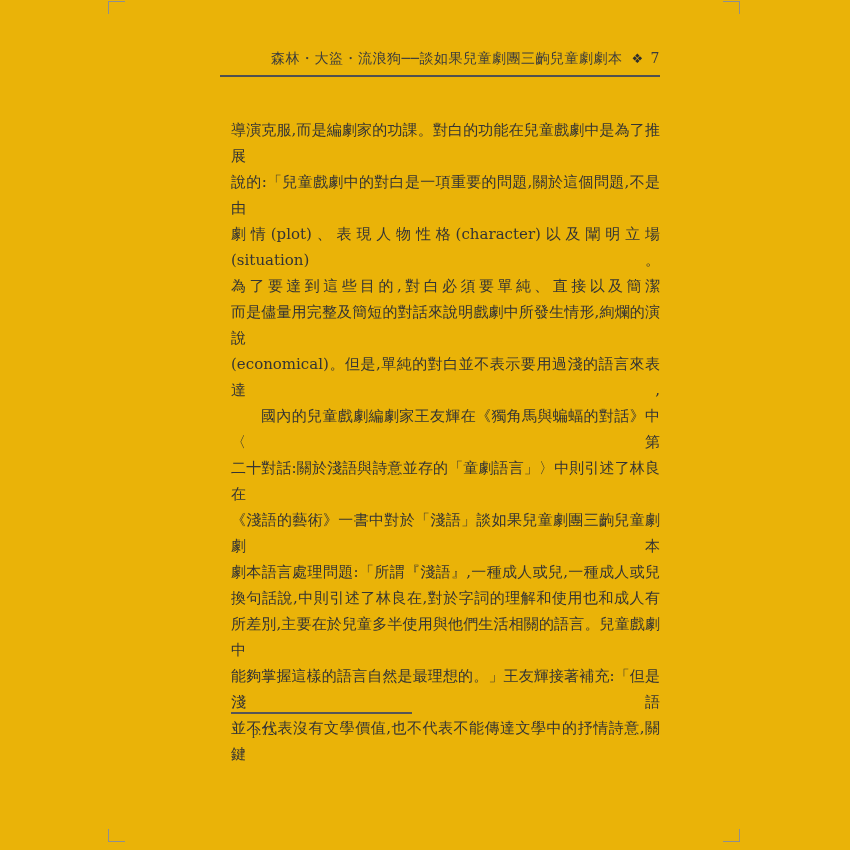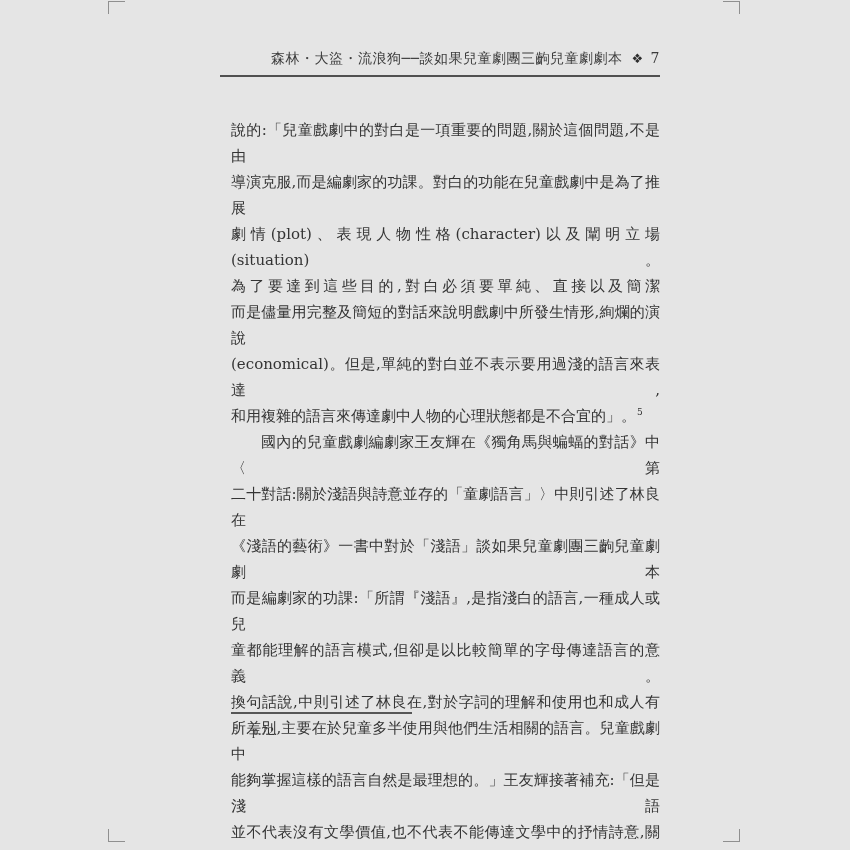--- a/index.html
+++ b/index.html
@@ -1,19 +1,19 @@
 <!DOCTYPE html>
 <html><head>
 <meta charset="utf-8">
 <style>
   * { margin: 0; padding: 0; box-sizing: border-box; }
   html, body { width: 850px; height: 850px; background: #ffffff; overflow: hidden; }
   body { font-family: "DejaVu Serif", serif; }
 
-  .page { position: absolute; left: 0; top: 0; width: 850px; height: 850px; background: #e5e5e5; }
+  .page { position: absolute; left: 0; top: 0; width: 850px; height: 850px; background: #eab308; }
 
   
   .crop { position: absolute; width: 17px; height: 13px; }
   .crop.tl { left: 108px; top: 1px;  border-left: 1.5px solid #8f8f8f;  border-top: 1.5px solid #8f8f8f; }
   .crop.tr { left: 723px; top: 1px;  border-right: 1.5px solid #8f8f8f; border-top: 1.5px solid #8f8f8f; }
   .crop.bl { left: 108px; top: 829px; border-left: 1.5px solid #8f8f8f;  border-bottom: 1.5px solid #8f8f8f; }
   .crop.br { left: 723px; top: 829px; border-right: 1.5px solid #8f8f8f; border-bottom: 1.5px solid #8f8f8f; }
 
   
   .running-header {
@@ -53,32 +53,30 @@
   <div class="crop tr"></div>
   <div class="crop bl"></div>
   <div class="crop br"></div>
 
   <div class="running-header">
     <span>森林・大盜・流浪狗──談如果兒童劇團三齣兒童劇劇本</span><span class="ornament">❖</span><span class="pagenum">7</span>
   </div>
   <div class="header-rule"></div>
 
   <div class="body-text">
+      <div class="line">導演克服,而是編劇家的功課。對白的功能在兒童戲劇中是為了推展</div>
       <div class="line">說的:「兒童戲劇中的對白是一項重要的問題,關於這個問題,不是由</div>
-      <div class="line">導演克服,而是編劇家的功課。對白的功能在兒童戲劇中是為了推展</div>
       <div class="line">劇情(plot)、表現人物性格(character)以及闡明立場(situation)。</div>
       <div class="line">為了要達到這些目的,對白必須要單純、直接以及簡潔</div>
       <div class="line">而是儘量用完整及簡短的對話來說明戲劇中所發生情形,絢爛的演說</div>
       <div class="line">(economical)。但是,單純的對白並不表示要用過淺的語言來表達,</div>
-      <div class="line last">和用複雜的語言來傳達劇中人物的心理狀態都是不合宜的」。<sup class="fn-ref">5</sup></div>
       <div class="line indent">國內的兒童戲劇編劇家王友輝在《獨角馬與蝙蝠的對話》中〈第</div>
       <div class="line">二十對話:關於淺語與詩意並存的「童劇語言」〉中則引述了林良在</div>
       <div class="line">《淺語的藝術》一書中對於「淺語」談如果兒童劇團三齣兒童劇劇本</div>
-      <div class="line">而是編劇家的功課:「所謂『淺語』,是指淺白的語言,一種成人或兒</div>
-      <div class="line">童都能理解的語言模式,但卻是以比較簡單的字母傳達語言的意義。</div>
+      <div class="line">劇本語言處理問題:「所謂『淺語』,一種成人或兒,一種成人或兒</div>
       <div class="line">換句話說,中則引述了林良在,對於字詞的理解和使用也和成人有</div>
       <div class="line">所差別,主要在於兒童多半使用與他們生活相關的語言。兒童戲劇中</div>
       <div class="line">能夠掌握這樣的語言自然是最理想的。」王友輝接著補充:「但是淺語</div>
       <div class="line">並不代表沒有文學價值,也不代表不能傳達文學中的抒情詩意,關鍵</div>
     </div>
 
   <div class="footnote-rule"></div>
   <div class="footnote">
     <span class="fn-marker">5</span>
     <div class="fn-body">

